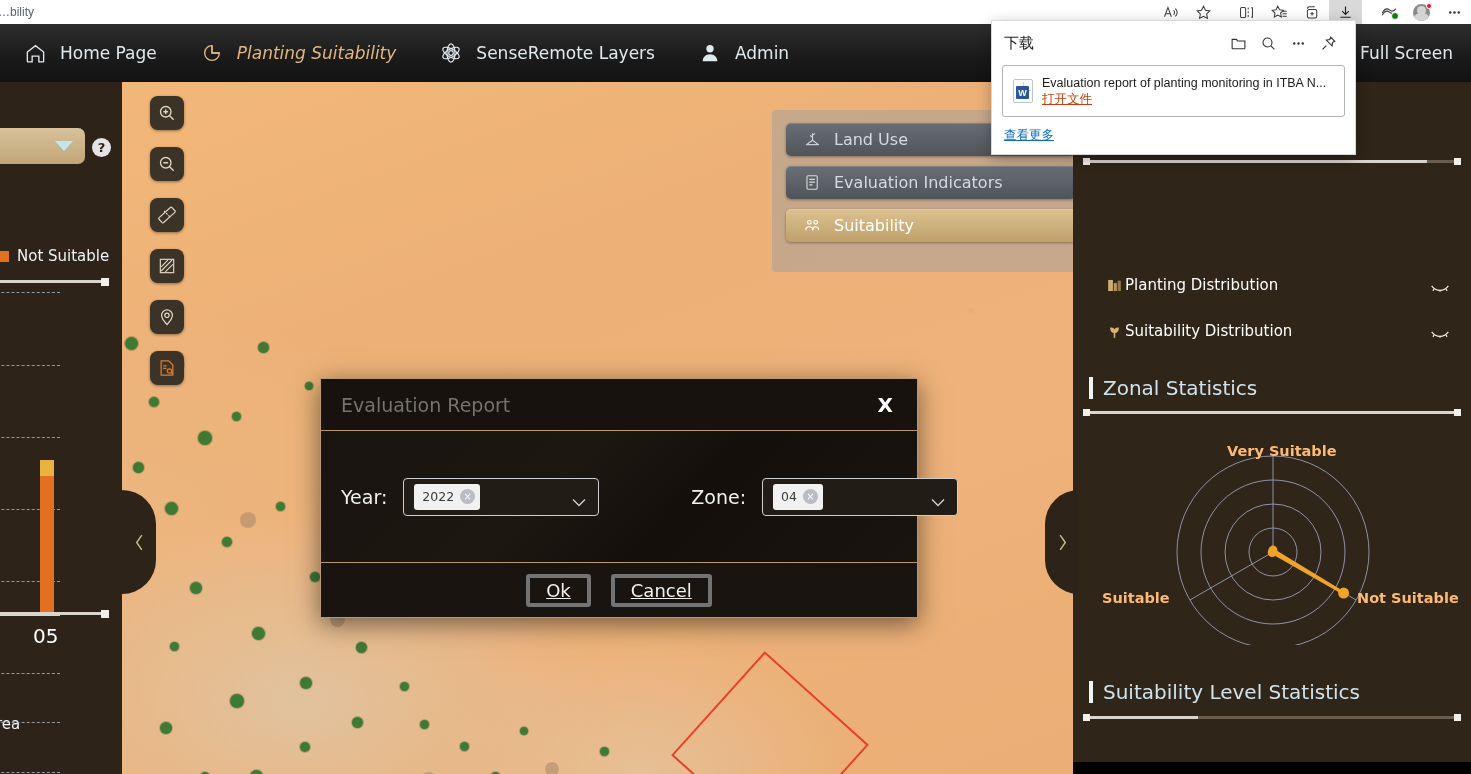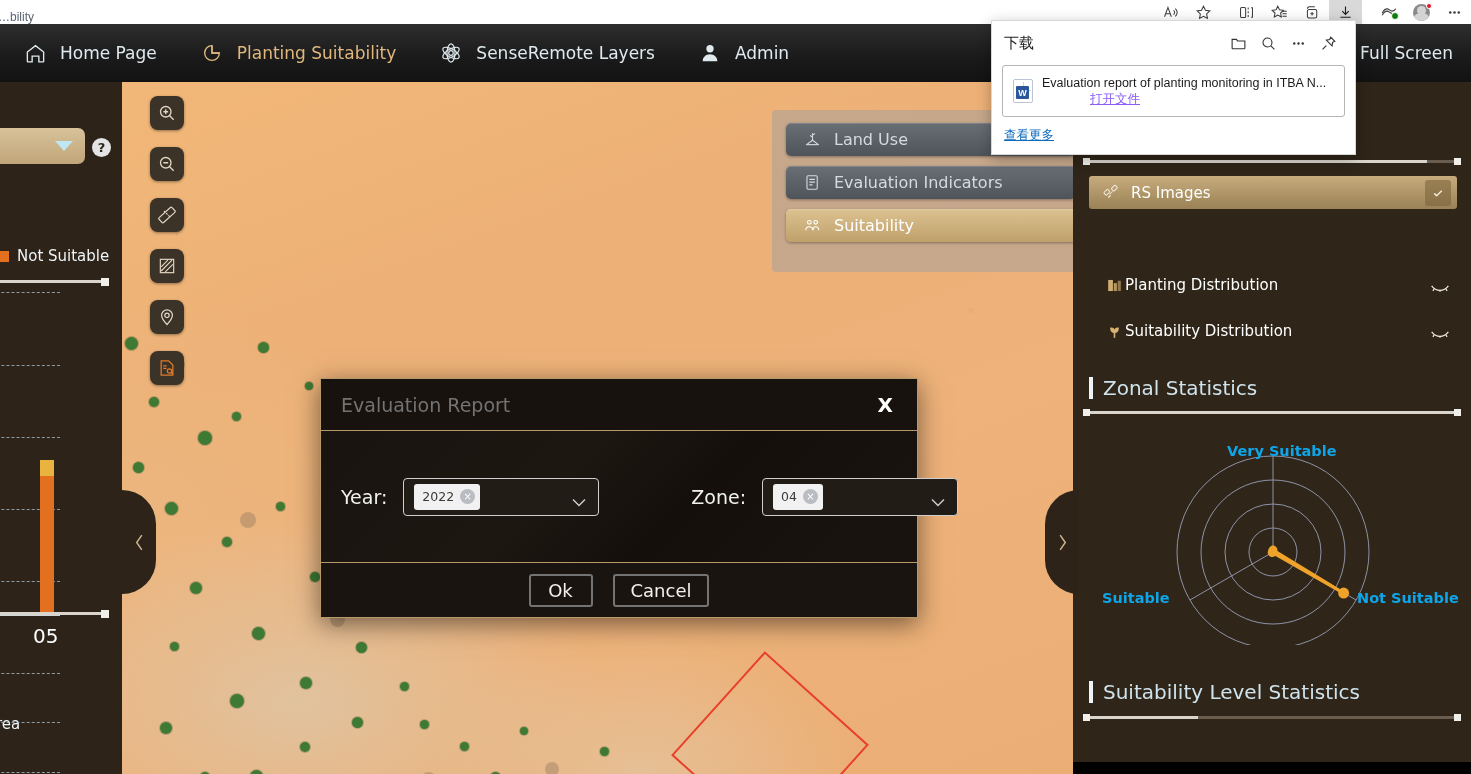--- a/index.html
+++ b/index.html
@@ -6,21 +6,21 @@
   html,body { width:1471px; height:774px; overflow:hidden; }
   body {
     font-family:"DejaVu Sans", sans-serif;
     background:#2b2118;
     position:relative;
   }
 
   
   #browser-bar {
     position:absolute; top:0; left:0; width:1471px; height:24px;
-    background:#ffffff; display:flex; align-items:flex-end;
+    background:#ffffff; display:flex; align-items:center;
   }
   #tab-title {
     font-family:"Liberation Sans", sans-serif;
     font-size:12px; color:#5a6472; padding-left:0px; margin-left:-2px;
     white-space:nowrap;
   }
   #browser-icons {
     position:absolute; right:0; top:0; height:24px;
     display:flex; align-items:center;
   }
@@ -69,35 +69,35 @@
     content:"W"; position:absolute; left:2px; bottom:3px; width:13px; height:13px;
     background:#2b579a; color:#fff; font-size:9px; font-weight:bold;
     display:flex; align-items:center; justify-content:center; border-radius:1px;
   }
   .word-icon::before{
     content:""; position:absolute; right:1px; top:2px; width:7px;height:8px;
     border-left:1px solid #c9d4e0; border-bottom:1px solid #c9d4e0;
   }
   #dl-fname { font-size:12.5px; color:#1b1b1b; line-height:16px; white-space:nowrap;
               overflow:hidden; text-overflow:ellipsis; max-width:310px;}
-  #dl-open { font-size:12.5px; color:#8b5cf6; text-decoration:underline; line-height:17px;margin-left:48px; }
+  #dl-open { font-size:12.5px; color:#c2410c; text-decoration:underline; line-height:17px; }
   #dl-more { padding:10px 12px 0 12px; font-size:12.5px; color:#0f6cbd; text-decoration:underline; }
 
   
   #app-nav {
     position:absolute; top:24px; left:0; width:1471px; height:58px;
     background:linear-gradient(180deg,#2e2e2e 0%,#1b1b1b 55%,#121212 100%);
     display:flex; align-items:center; z-index:20;
   }
   .nav-item {
     display:flex; align-items:center; gap:12px; padding:0 21px; height:58px;
     color:#dfe9ee; font-size:17px; font-family:"DejaVu Sans", sans-serif;
   }
   .nav-item.first { padding-left:22px; }
-  .nav-item.active { color:#e0b77e; }
+  .nav-item.active { color:#e0b77e;font-style:italic; }
   .nav-ic { width:26px; height:26px; display:flex; align-items:center; justify-content:center; }
   #full-screen {
     position:absolute; right:18px; top:0; height:58px; display:flex; align-items:center;
     color:#dfe9ee; font-size:17px;
   }
   #nav-accent {
     position:absolute; top:82px; left:0; width:1471px; height:4px;
     background:linear-gradient(90deg,#c8924d,#e0a964 60%,#c9934e);
   }
 
@@ -223,21 +223,21 @@
   .sub-ic { width:22px; height:22px; display:flex; align-items:center; justify-content:center; color:#d8b375;}
   .eye-off { color:#f0ece4; }
   .section-title {
     position:absolute; left:16px; display:flex; align-items:center; gap:10px;
     color:#cfe3ec; font-size:20px;
   }
   .section-title::before { content:""; width:4px; height:22px; background:#eef4f7; }
 
   
   #radar-wrap { position:absolute; left:1105px; top:430px; width:340px; height:215px; z-index:16; }
-  .radar-label { position:absolute; color:#0ea5e9; font-size:14.5px; font-weight:bold; white-space:nowrap; }
+  .radar-label { position:absolute; color:#fdba74; font-size:14.5px; font-weight:bold; white-space:nowrap; }
 
   
   #stat-table {
     position:absolute; left:0; top:680px; width:398px; height:94px; background:#000;
   }
   #stat-head { display:flex; height:94px; padding-top:14px; }
 
   
   #modal {
     position:absolute; left:320px; top:378px; width:598px; height:240px;
@@ -266,23 +266,23 @@
     height:26px; background:#f1f1f1; border-radius:3px; display:flex; align-items:center;
     gap:6px; padding:0 5px 0 8px; color:#3a3a3a; font-size:12.5px;
   }
   .chip-x {
     width:15px; height:15px; border-radius:50%; background:#b9bcc2; color:#fff;
     font-size:10px; display:flex; align-items:center; justify-content:center;
   }
   .combo-caret { position:absolute; right:12px; top:13px; color:#cfcfcf; }
   #modal-foot { height:55px; display:flex; align-items:center; justify-content:center; gap:20px; }
   .mbtn {
-    height:33px; min-width:64px; padding:0 16px; border:2px solid #737373; border-radius:3px;
+    height:33px; min-width:64px; padding:0 16px; border:4px solid #737373; border-radius:3px;
     background:#191410; color:#f2f1ef; font-size:18px;
-    display:flex; align-items:center; justify-content:center;
+    display:flex; align-items:center; justify-content:center;text-decoration:underline;
   }
 </style>
 </head>
 <body>
 
 <div id="browser-bar">
   <div id="tab-title">…bility</div>
   <div id="browser-icons">
     <div class="bicon">
       <svg width="17" height="17" viewBox="0 0 20 20" fill="none" stroke="#3b3b3b" stroke-width="1.2">
@@ -561,35 +561,20 @@
 </div>
 
 <div id="right-panel">
 
   <div class="rp-slider" style="top:78px;">
     <div class="fill" style="width:92%"></div>
       <div class="k1"></div>
       <div class="k2"></div>
   </div>
 
-  <div class="layer-row" style="top:94px;">
-    <span class="layer-ic">
-      <svg width="18" height="18" viewBox="0 0 24 24" fill="none" stroke="#f3ead9" stroke-width="1.4">
-        <rect x="3" y="8.5" width="7" height="5" rx="1" transform="rotate(-45 6.5 11)"></rect>
-        <rect x="13" y="3" width="7" height="5" rx="1" transform="rotate(-45 16.5 5.5)"></rect>
-        <path d="M10 14l4-4M8 17.5a3 3 0 003-3"></path>
-      </svg>
-      </span>
-    <span class="lbl">RS Images</span>
-    <span class="chk">
-      <svg width="12" height="12" viewBox="0 0 16 16" fill="none" stroke="#f3ead9" stroke-width="2">
-          <path d="M3 8.5l3.2 3.2L13 5"></path>
-        </svg>
-    </span>
-  </div>
 
 
   <div class="sub-row" style="top:188px;">
     <span class="sub-ic">
       <svg width="19" height="19" viewBox="0 0 24 24" fill="#d8b375">
         <path d="M4 5h6v14H4z" opacity=".95"></path>
           <path d="M11 9h4v10h-4z" opacity=".8"></path>
           <path d="M16 6h4v13h-4z" opacity=".6"></path>
       </svg>
       </span>

